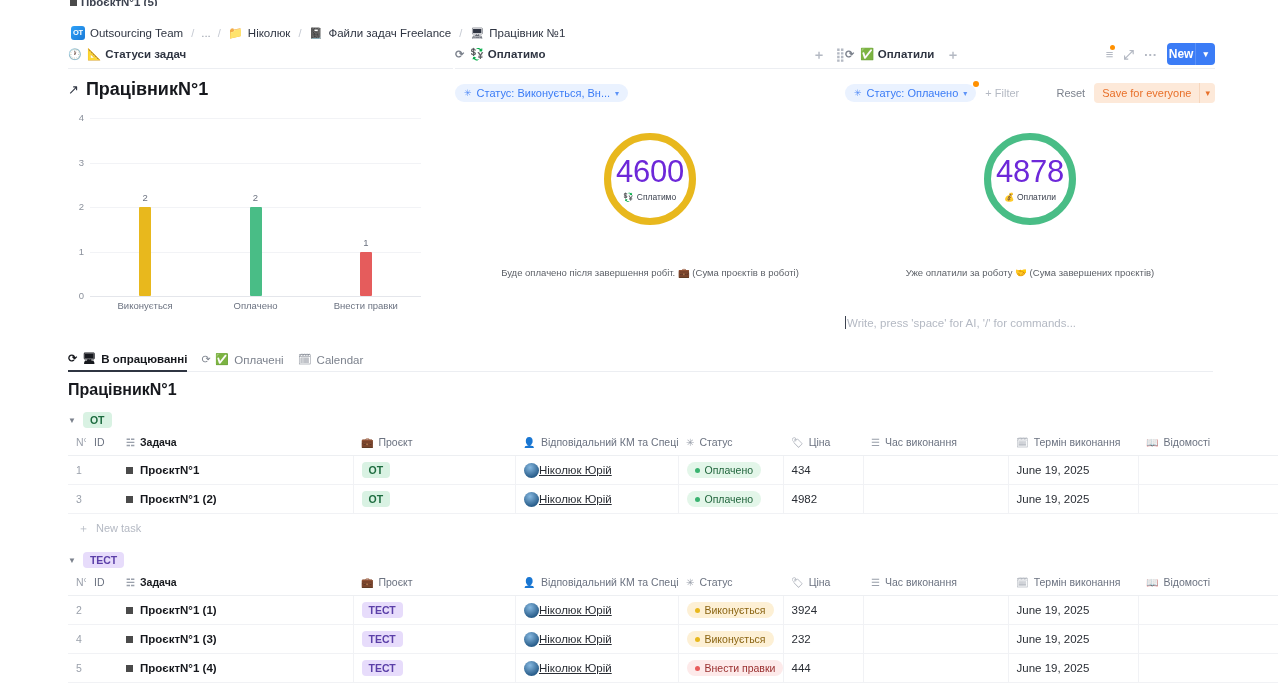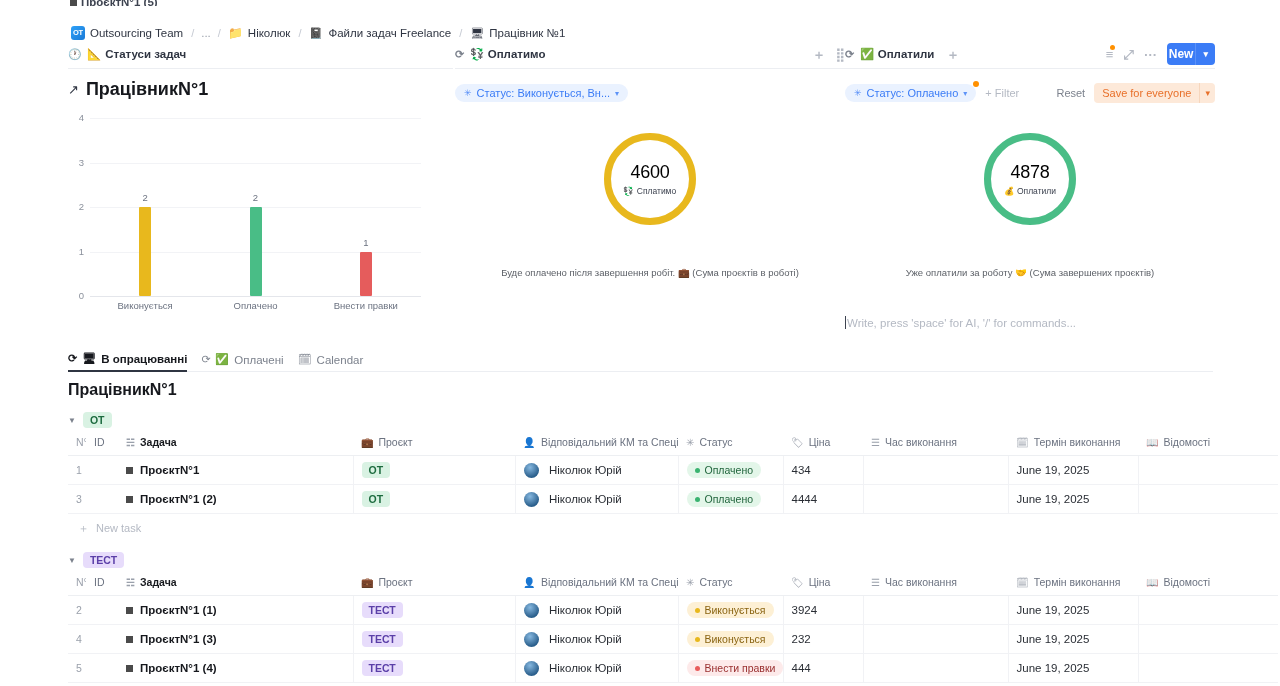--- a/index.html
+++ b/index.html
@@ -95,21 +95,21 @@
   .gridline { position:absolute; left: 22px; right: 0; border-top: 1px solid #f2f3f6; }
   .gridline.base { border-top: 1px solid #e4e6eb; }
   .ytick { position:absolute; left:0; width: 16px; text-align:right; font-size: 9.5px; color:#8b919c; transform: translateY(-6px);}
   .bar { position:absolute; bottom: 0; width: 12px; border-radius: 1px; }
   .barlabel { position:absolute; font-size: 9.5px; color:#6b7280; text-align:center; width: 40px;}
   .xlabel { position:absolute; font-size: 9.5px; color:#6b7280; text-align:center; width: 110px; top: 186px;}
 
   
   .gauge-wrap { position:relative; height: 200px; margin-top: 12px;}
   .gauge { position:absolute; left: 50%; top: 14px; transform: translateX(-50%); width: 92px; height: 92px; border-radius:50%; display:flex; flex-direction:column; align-items:center; justify-content:center;}
-  .gauge-num { font-size: 18px; font-weight: 400; color:#000000; letter-spacing: -0.2px; line-height: 1;}
+  .gauge-num { font-size: 31px; font-weight: 400; color:#6d28d9; letter-spacing: -0.2px; line-height: 1;}
   .gauge-sub { font-size: 8.5px; color:#3d4350; margin-top: 5px; white-space:nowrap;}
   .gauge-cap { position:absolute; top: 148px; left: 0; width: 100%; text-align:center; font-size: 9.5px; color:#5b5f66;}
 
   .ai-input {
     position:absolute; left: 845px; top: 316px; width: 400px;
     font-size: 11.5px; color:#b4b9c3; cursor:text; display:flex; align-items:center;
   }
   .caret { display:inline-block; width:1px; height: 13px; background:#3d4350; margin-right:1px;}
 
   
@@ -149,21 +149,21 @@
   .c-status { width: 105px; }
   .c-price { width: 80px; text-align:left; }
   .c-time { width: 145px; }
   .c-term { width: 130px; }
   .c-info { width: 140px; margin-left: 38px; }
 
   .chip { display:inline-block; font-size:10.5px; font-weight:600; padding:2px 7px; border-radius:4px;}
   .chip-ot { background:#d9f2e3; color:#1d6b3f;}
   .chip-test { background:#e7dcfb; color:#5b3fa8;}
 
-  .person { display:flex; align-items:center; gap:10px;}
+  .person { display:flex; align-items:center; gap:0;text-decoration:underline;}
   .avatar { width: 15px; height:15px; border-radius:50%; background: radial-gradient(circle at 40% 30%, #86b8e0, #2b5f8c 70%); flex:none;}
 
   .st { display:inline-flex; align-items:center; gap:5px; font-size:10.5px; padding: 2px 8px; border-radius: 9px;}
   .st .d { width:5px; height:5px; border-radius:50%; flex:none;}
   .st-paid { background:#e3f6e9; color:#20653c;}
   .st-paid .d { background:#3ab370;}
   .st-prog { background:#fdf0d5; color:#8a6412;}
   .st-prog .d { background:#e8b81d;}
   .st-fix { background:#fdeaea; color:#9a3030;}
   .st-fix .d { background:#e85c5c;}
@@ -388,21 +388,21 @@
               <td class="c-resp">
                 <span class="person">
                   <span class="avatar"></span>
                   <span>Ніколюк Юрій</span>
                 </span>
               </td>
               <td class="c-status"><span class="st st-paid">
                   <span class="d"></span>
                   <span>Оплачено</span>
                 </span></td>
-              <td class="c-price">4444</td>
+              <td class="c-price">4982</td>
               <td class="c-time"></td>
               <td class="c-term">June 19, 2025</td>
               <td class="c-info"></td>
             </tr>
           </tbody>
         </table>
         <div class="newtask"><span class="p">＋</span><span>New task</span></div>
       </div>
       <div class="grp" style="top: 550px;">
         <div class="grp-head">

